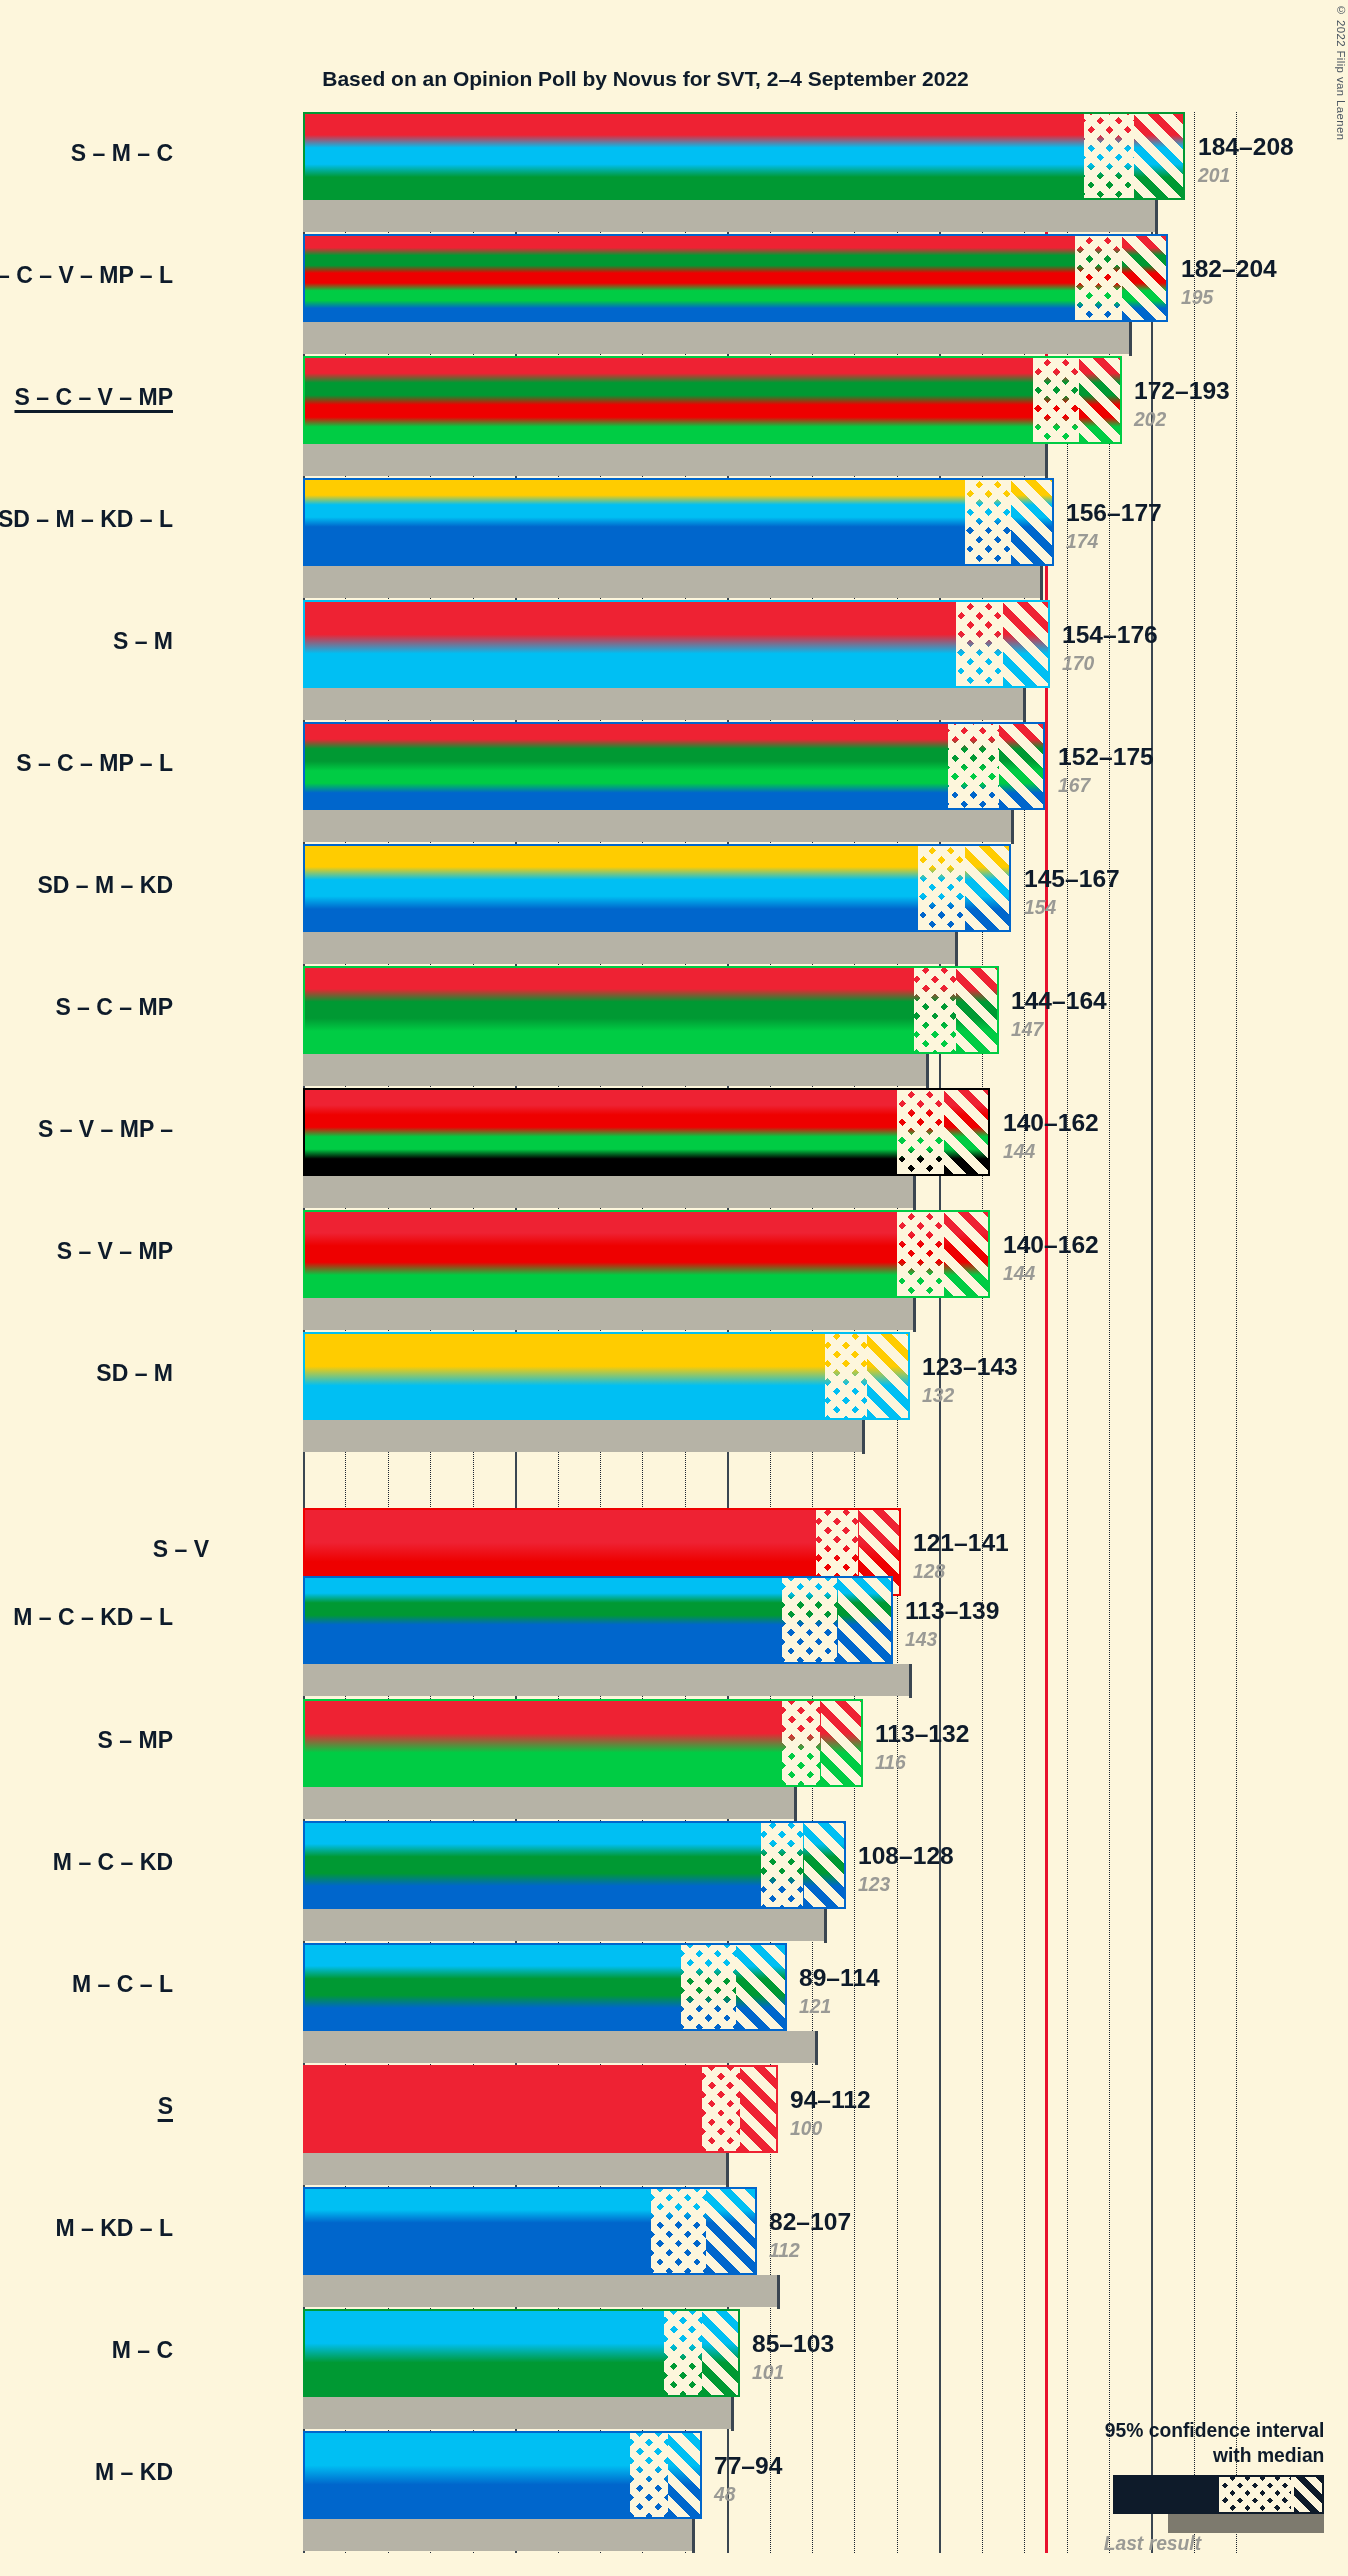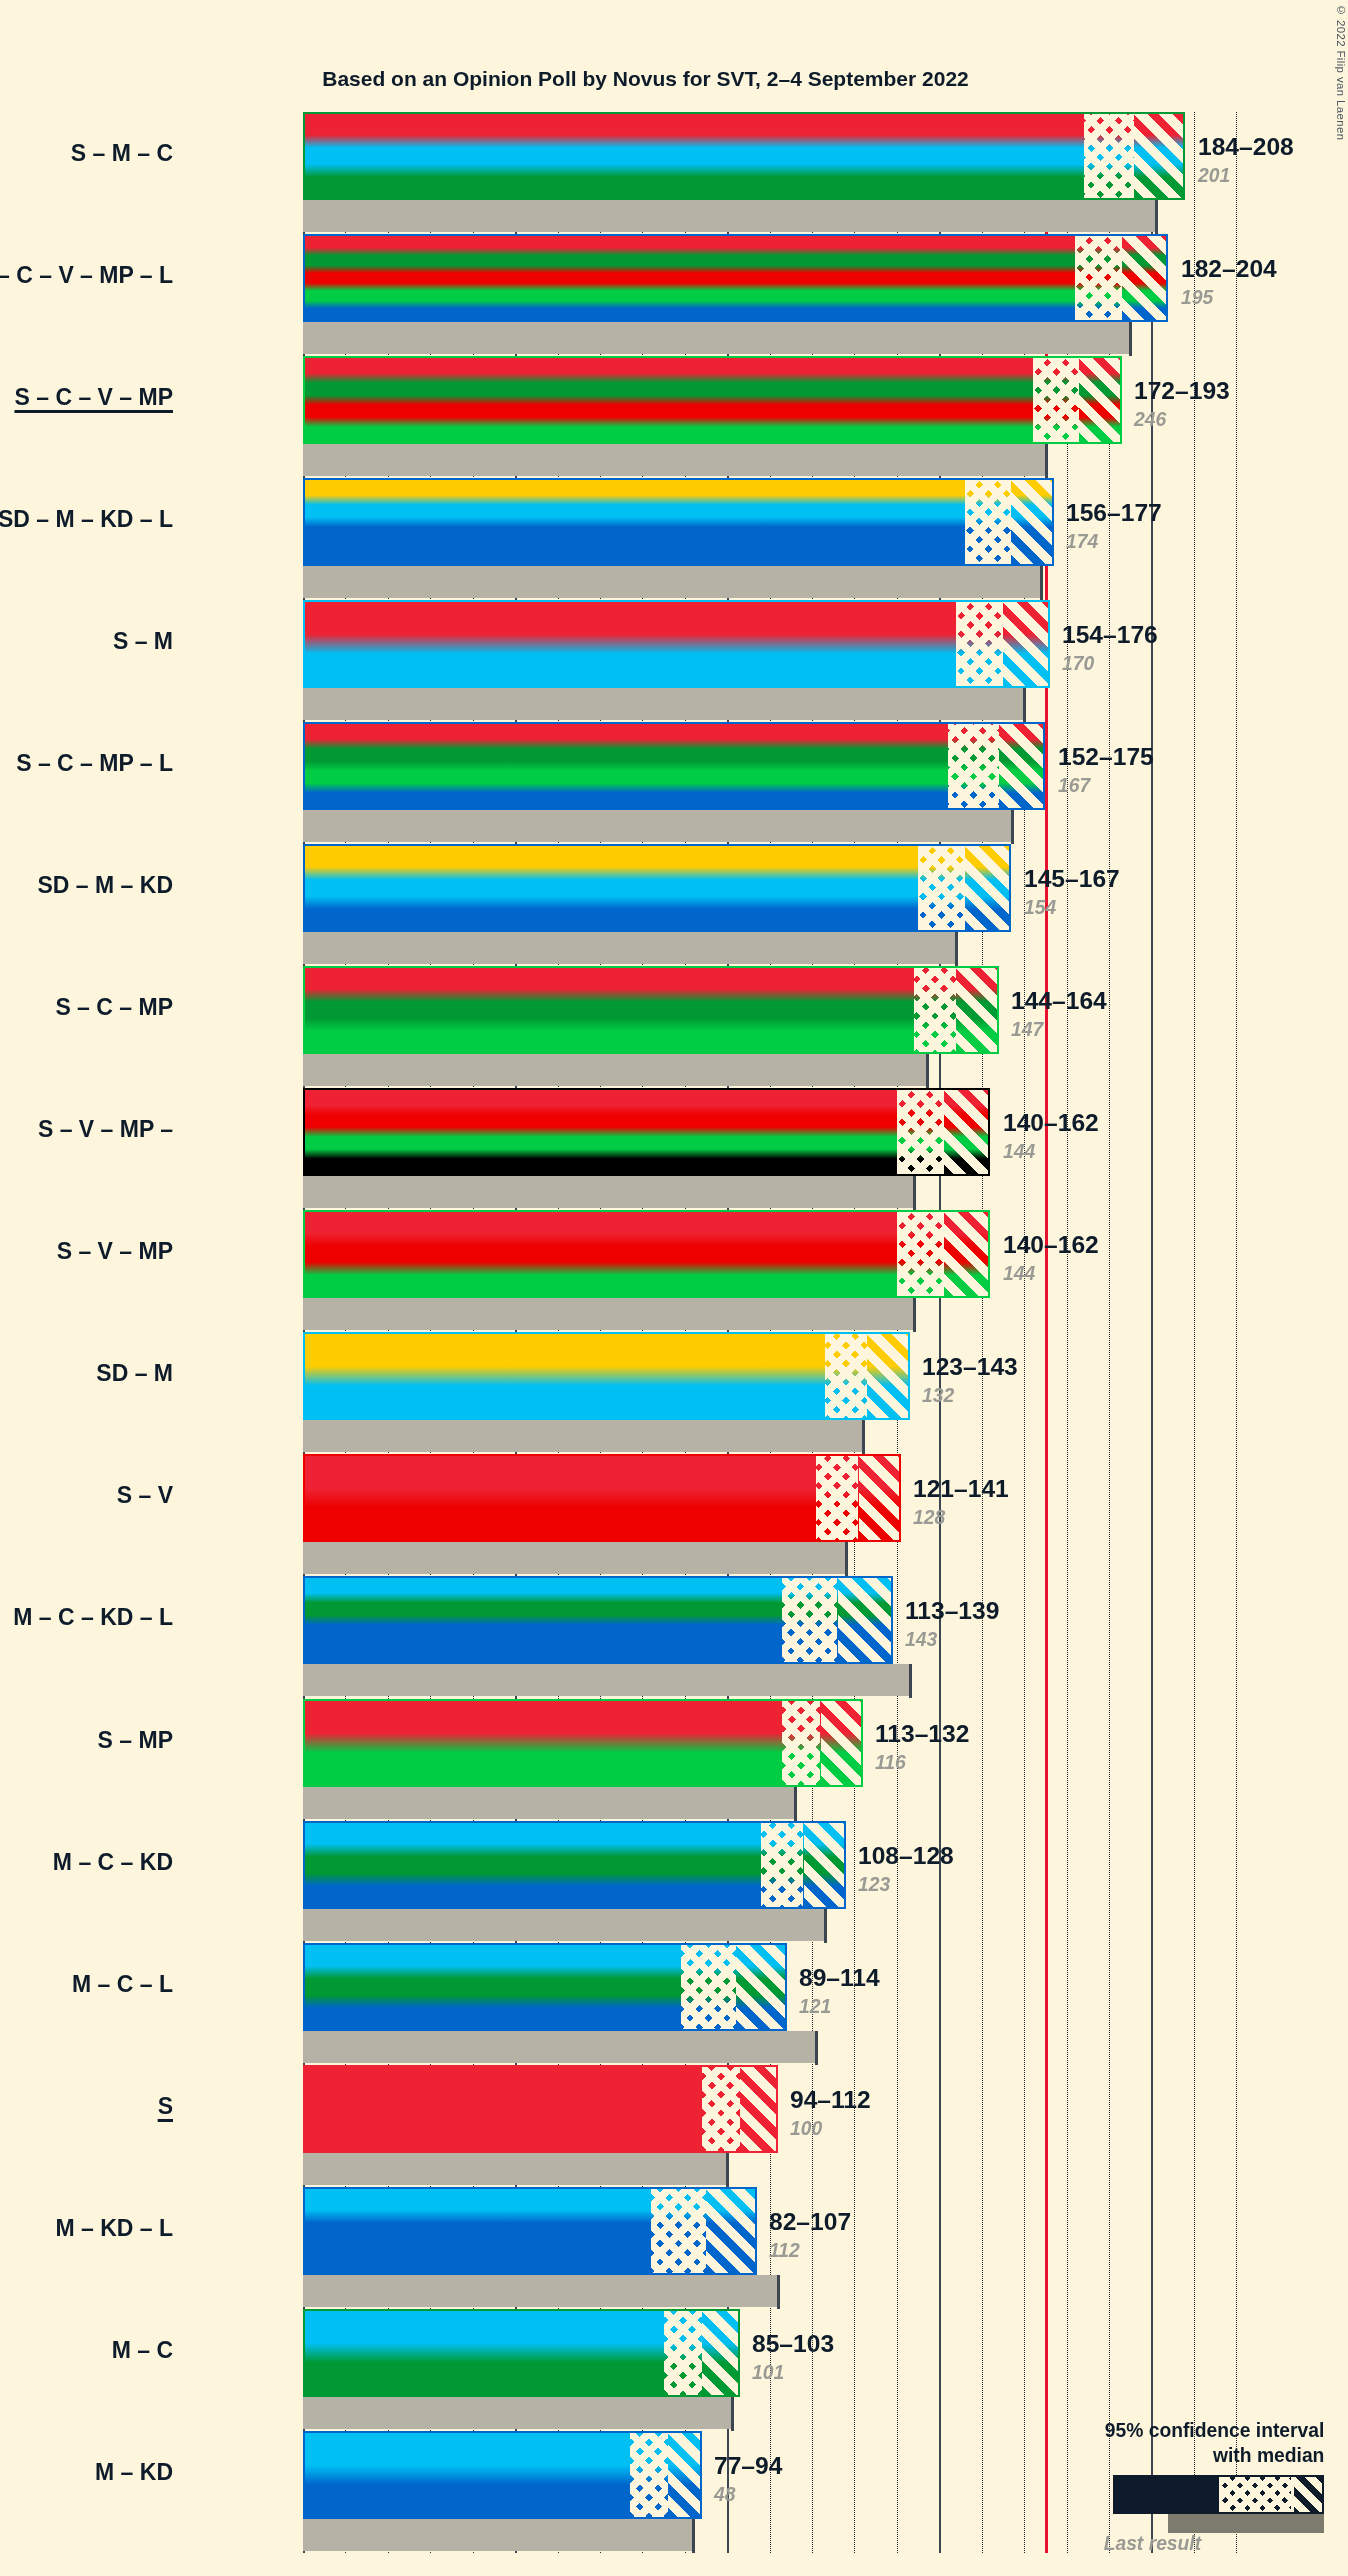--- a/index.html
+++ b/index.html
@@ -232,21 +232,21 @@
             </div>
             <div class="seg-ci" style="left: 776px; width: 42px;">
               <div class="inner" style="background: linear-gradient(rgb(238, 34, 51) 5.5%, rgb(238, 34, 51) 19.5%, rgb(0, 153, 51) 30.5%, rgb(0, 153, 51) 44.5%, rgb(238, 0, 0) 55.5%, rgb(238, 0, 0) 69.5%, rgb(0, 204, 68) 80.5%, rgb(0, 204, 68) 94.5%) -776px 0px / 819px 88px;"></div>
               <div class="mask-diag"></div>
             </div>
             <div class="barborder" style="border-color: rgb(0, 204, 68);"></div>
           </div>
           <div class="lastresult" style="left: 0px; top: 88px; width: 742px; background: rgb(182, 179, 166);"></div>
           <div class="lastresult-tick" style="left: 742px; top: 88px; height: 34px;"></div>
           <div class="valtext" style="left: 831px; top: 21px;">172–193</div>
-          <div class="medtext" style="left: 831px; top: 53px; color: rgb(154, 154, 149);">246</div>
+          <div class="medtext" style="left: 831px; top: 53px; color: rgb(154, 154, 149);">202</div>
         </div>
         <div class="row" style="top: 366px; height: 96px;">
           <div class="rowlabel" style="top: 28px;">SD – M – KD – L</div>
           <div class="bar" style="width: 751px; height: 88px;">
             <div class="barfill" style="background: linear-gradient(rgb(255, 204, 0) 5.5%, rgb(255, 204, 0) 19.5%, rgb(0, 191, 243) 30.5%, rgb(0, 191, 243) 44.5%, rgb(0, 102, 204) 55.5%, rgb(0, 102, 204) 69.5%, rgb(0, 102, 204) 80.5%, rgb(0, 102, 204) 94.5%);"></div>
             <div class="seg-ci" style="left: 662px; width: 47px;">
               <div class="inner" style="background: linear-gradient(rgb(255, 204, 0) 5.5%, rgb(255, 204, 0) 19.5%, rgb(0, 191, 243) 30.5%, rgb(0, 191, 243) 44.5%, rgb(0, 102, 204) 55.5%, rgb(0, 102, 204) 69.5%, rgb(0, 102, 204) 80.5%, rgb(0, 102, 204) 94.5%) -662px 0px / 751px 88px;"></div>
               <div class="mask-cross"></div>
             </div>
             <div class="seg-ci" style="left: 708px; width: 42px;">
@@ -386,21 +386,21 @@
               <div class="inner" style="background: linear-gradient(rgb(255, 204, 0) 11%, rgb(255, 204, 0) 39%, rgb(0, 191, 243) 61%, rgb(0, 191, 243) 89%) -564px 0px / 607px 88px;"></div>
               <div class="mask-diag"></div>
             </div>
             <div class="barborder" style="border-color: rgb(0, 191, 243);"></div>
           </div>
           <div class="lastresult" style="left: 0px; top: 88px; width: 560px; background: rgb(182, 179, 166);"></div>
           <div class="lastresult-tick" style="left: 559px; top: 88px; height: 34px;"></div>
           <div class="valtext" style="left: 619px; top: 21px;">123–143</div>
           <div class="medtext" style="left: 619px; top: 53px; color: rgb(154, 154, 149);">132</div>
         </div>
-        <div class="row" style="top: 1342px; height: 122px;">
+        <div class="row" style="top: 1396px; height: 122px; padding-left: 36px;">
           <div class="rowlabel" style="top: 28px;">S – V</div>
           <div class="bar" style="width: 598px; height: 88px;">
             <div class="barfill" style="background: linear-gradient(rgb(238, 34, 51) 11%, rgb(238, 34, 51) 39%, rgb(238, 0, 0) 61%, rgb(238, 0, 0) 89%);"></div>
             <div class="seg-ci" style="left: 513px; width: 42px;">
               <div class="inner" style="background: linear-gradient(rgb(238, 34, 51) 11%, rgb(238, 34, 51) 39%, rgb(238, 0, 0) 61%, rgb(238, 0, 0) 89%) -513px 0px / 598px 88px;"></div>
               <div class="mask-cross"></div>
             </div>
             <div class="seg-ci" style="left: 556px; width: 42px;">
               <div class="inner" style="background: linear-gradient(rgb(238, 34, 51) 11%, rgb(238, 34, 51) 39%, rgb(238, 0, 0) 61%, rgb(238, 0, 0) 89%) -556px 0px / 598px 88px;"></div>
               <div class="mask-diag"></div>

